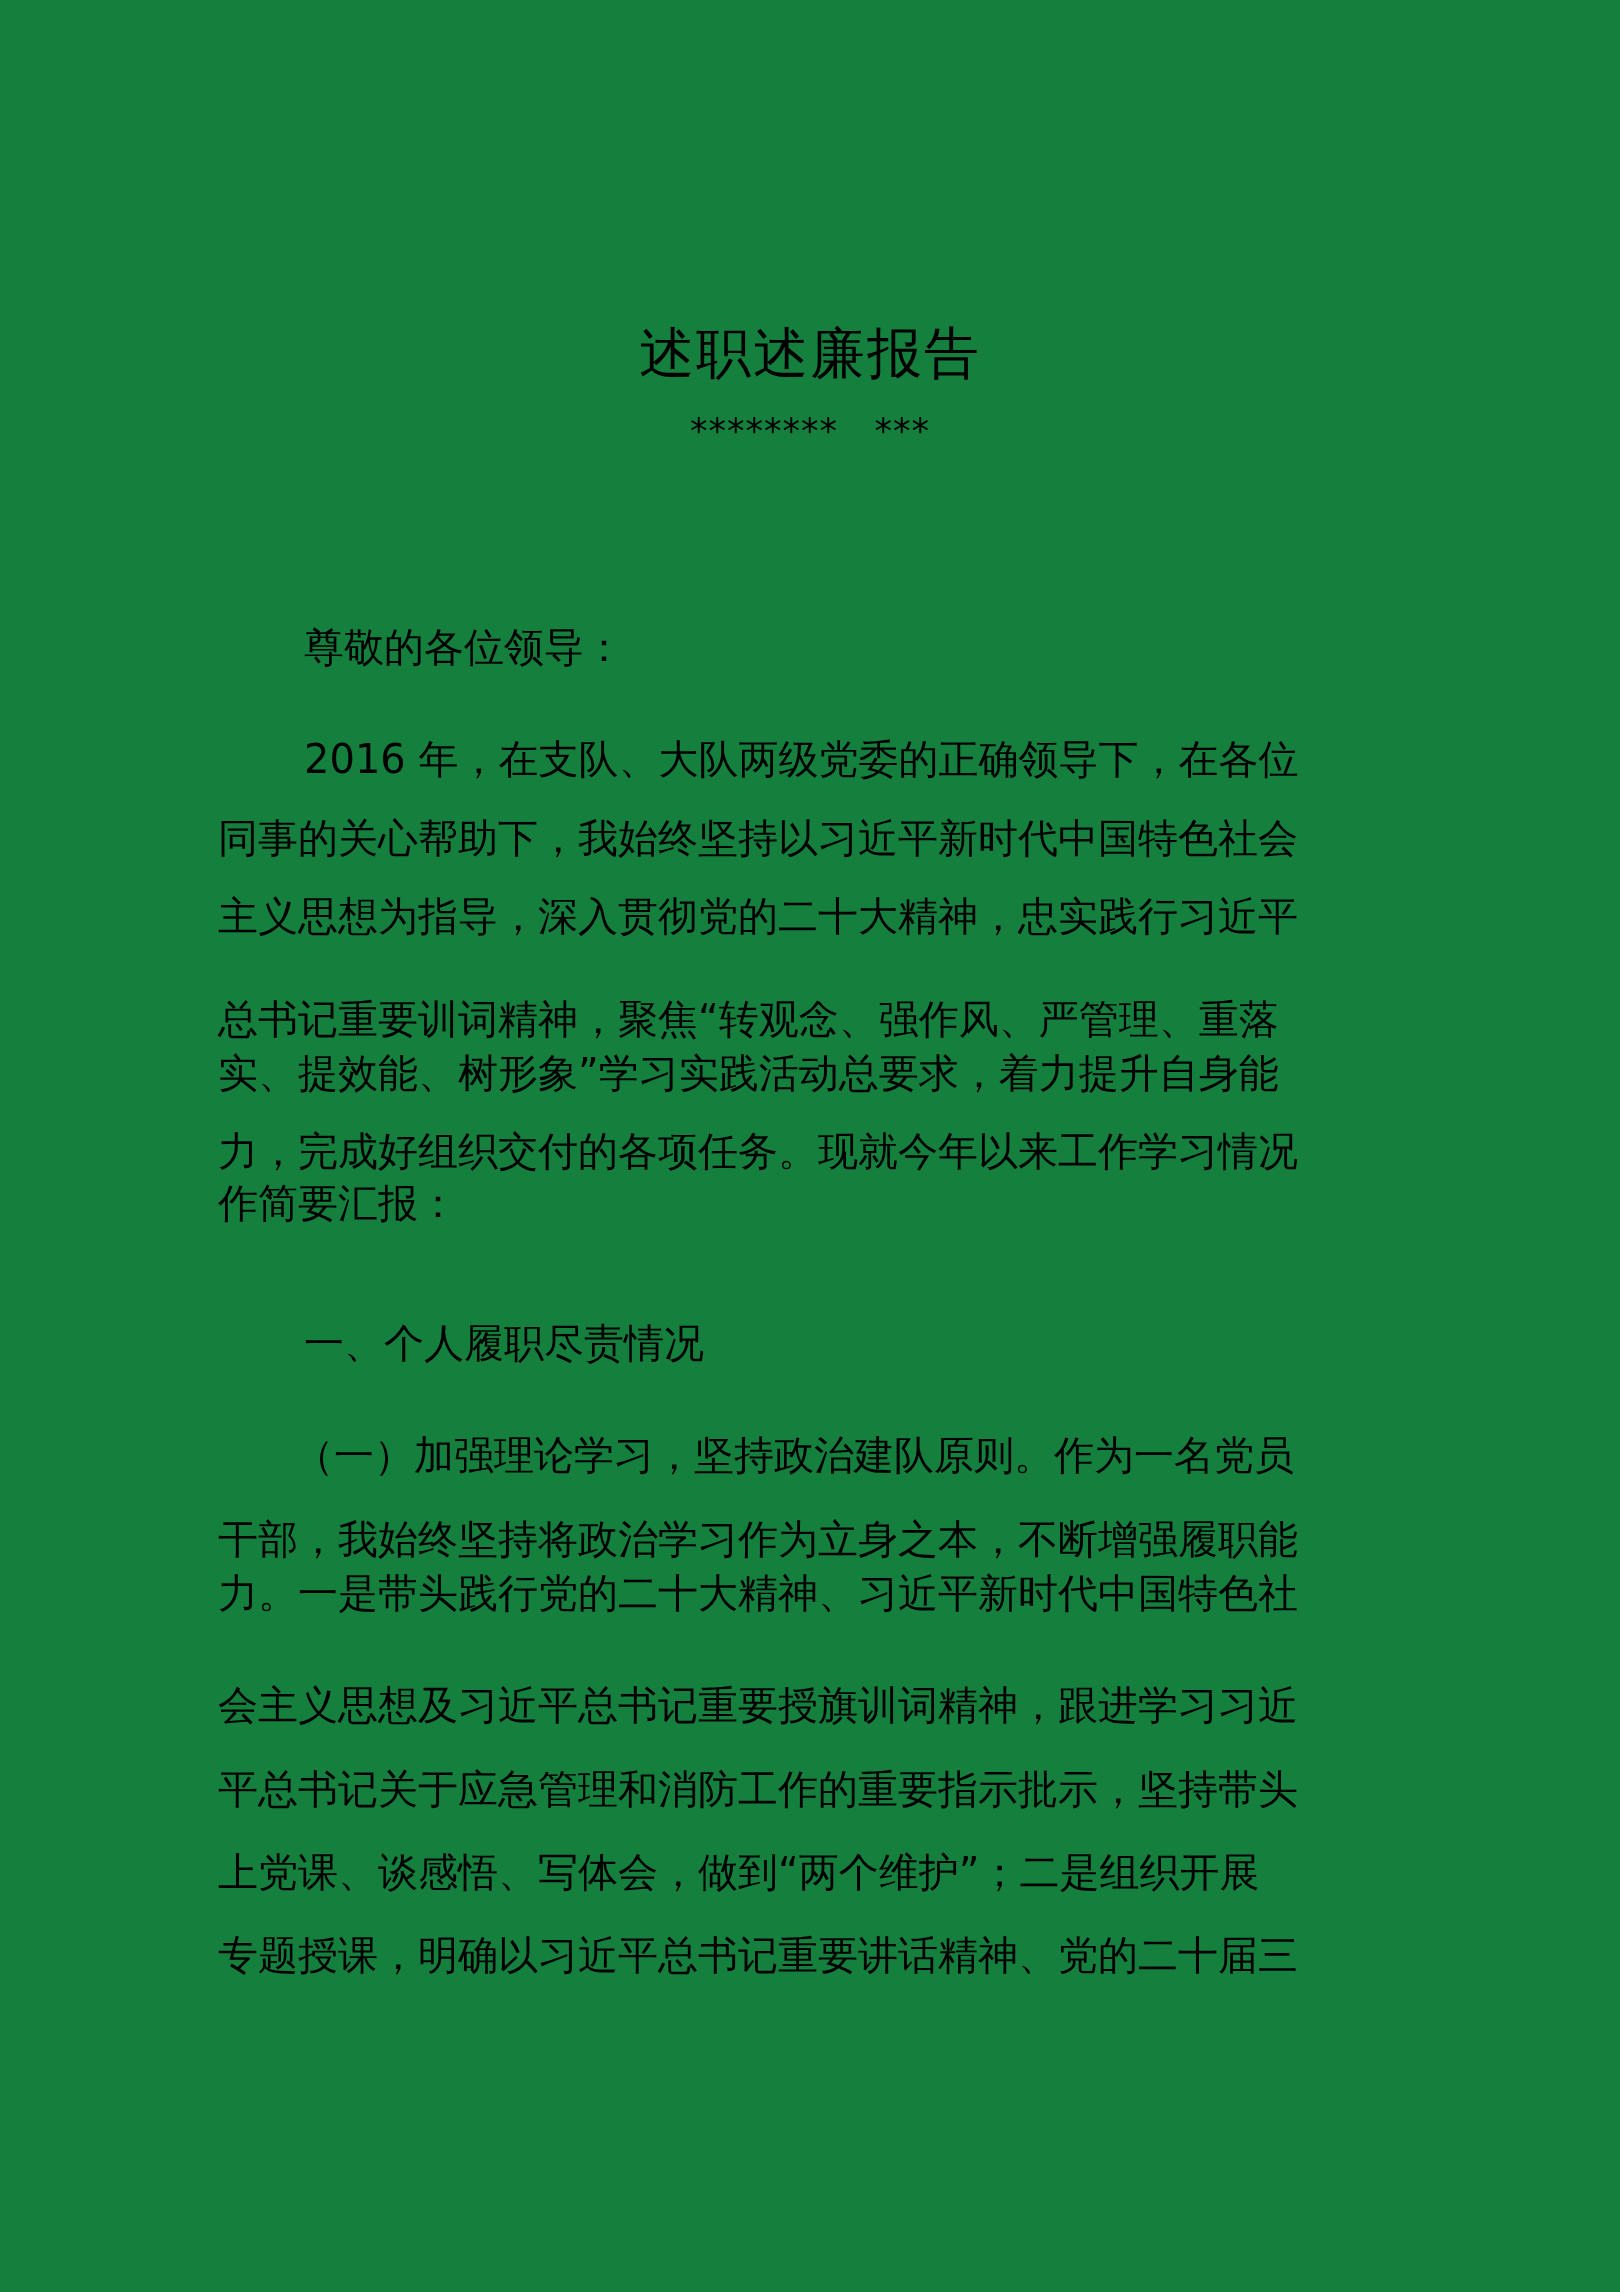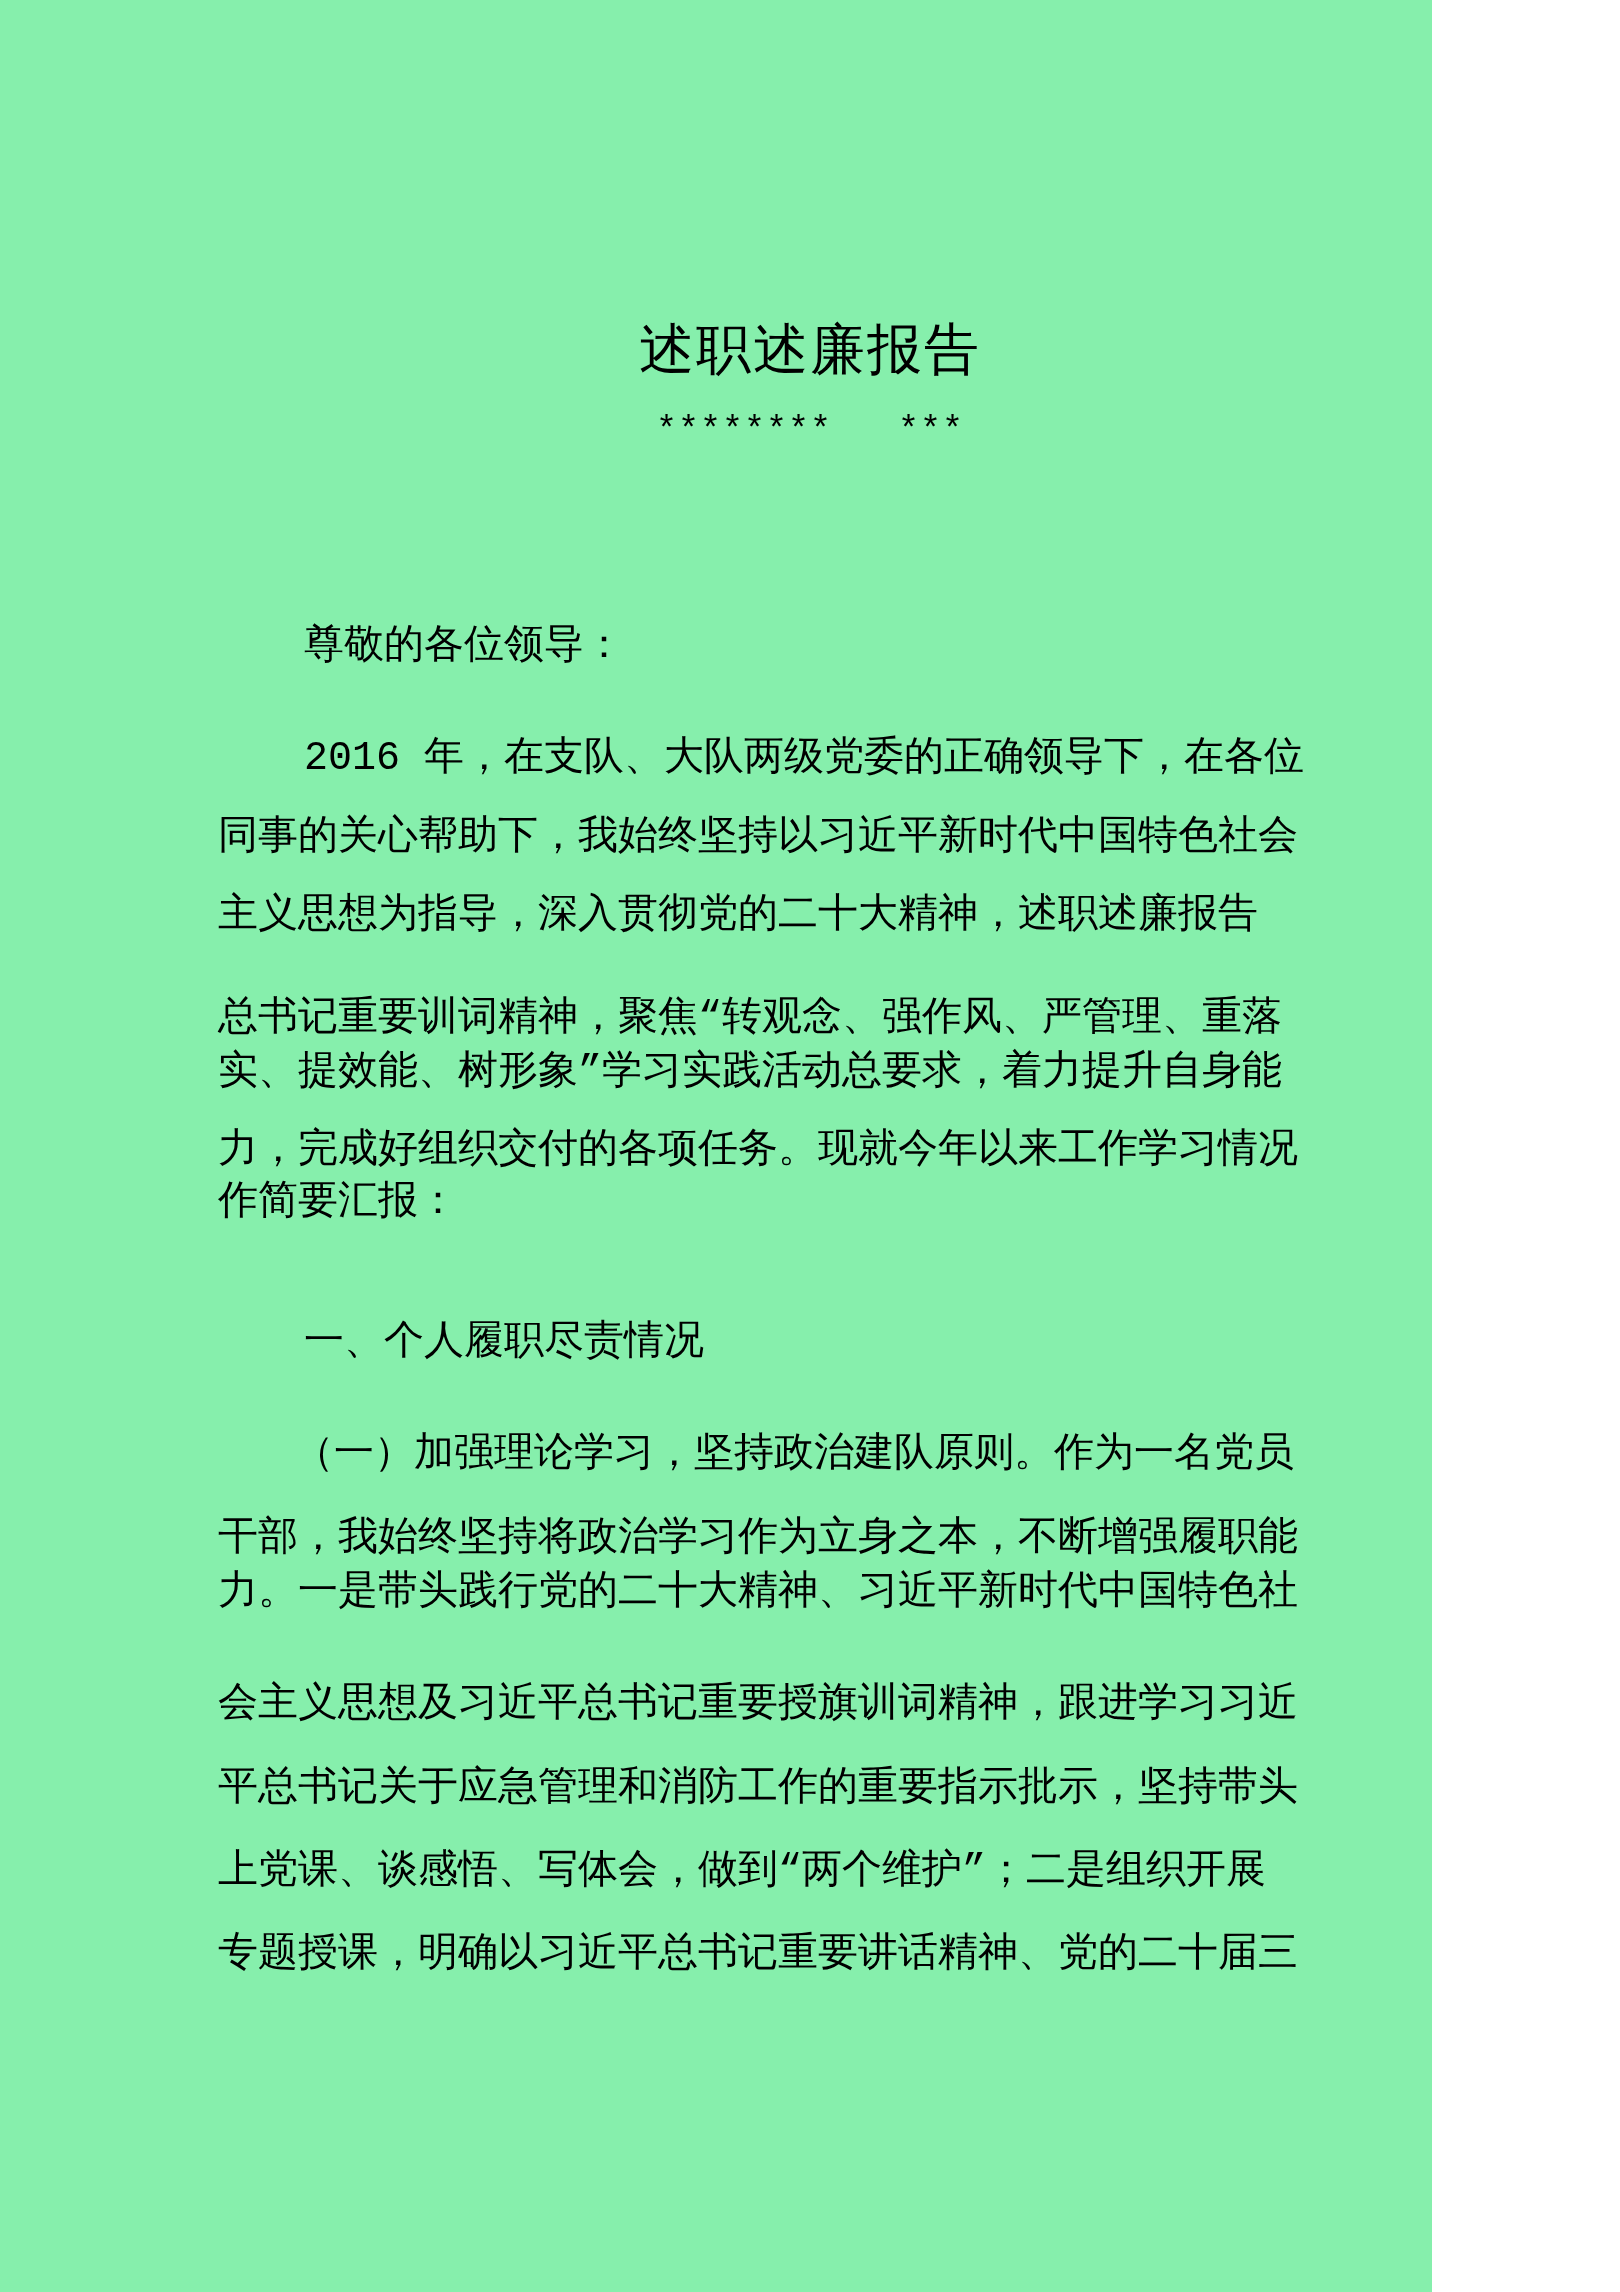--- a/index.html
+++ b/index.html
@@ -11,24 +11,23 @@
       width: 1620px;
       height: 2293px;
       position: relative;
       overflow: hidden;
       font-family: "DejaVu Sans", "Liberation Sans", sans-serif;
       color: #000000;
     }
     .page {
       position: absolute;
       left: 0; top: 0;
-      width: 1432px;
+      width: 1620px;
       height: 2293px;
-      background: #86efac;
-      font-family: Liberation Mono, monospace;
+      background: #15803d;
     }
     .title {
       position: absolute;
       top: 319px;
       left: 0;
       width: 1764px;
       text-align: center;
       font-size: 55px;
       line-height: 69px;
       letter-spacing: 2px;
@@ -63,21 +62,21 @@
 <div class="page">
 
   <div class="title" style="width:1620px;">述职述廉报告</div>
   <div class="subtitle" style="width:1620px;">********   ***</div>
 
   <div class="line indent" style="top:608px;">尊敬的各位领导：</div>
 
   <div>
     <div class="line indent" style="top:720px;">2016 年，在支队、大队两级党委的正确领导下，在各位</div>
     <div class="line" style="top:799px;">同事的关心帮助下，我始终坚持以习近平新时代中国特色社会</div>
-    <div class="line" style="top:877px;">主义思想为指导，深入贯彻党的二十大精神，述职述廉报告</div>
+    <div class="line" style="top:877px;">主义思想为指导，深入贯彻党的二十大精神，忠实践行习近平</div>
     <div class="line" style="top:980px;">总书记重要训词精神，聚焦“转观念、强作风、严管理、重落</div>
     <div class="line" style="top:1034px;">实、提效能、树形象”学习实践活动总要求，着力提升自身能</div>
     <div class="line" style="top:1112px;">力，完成好组织交付的各项任务。现就今年以来工作学习情况</div>
     <div class="line" style="top:1164px;">作简要汇报：</div>
   </div>
 
   <div class="line indent" style="top:1304px;">一、个人履职尽责情况</div>
 
   <div>
     <div class="line indent-paren" style="top:1416px;">（一）加强理论学习，坚持政治建队原则。作为一名党员</div>

